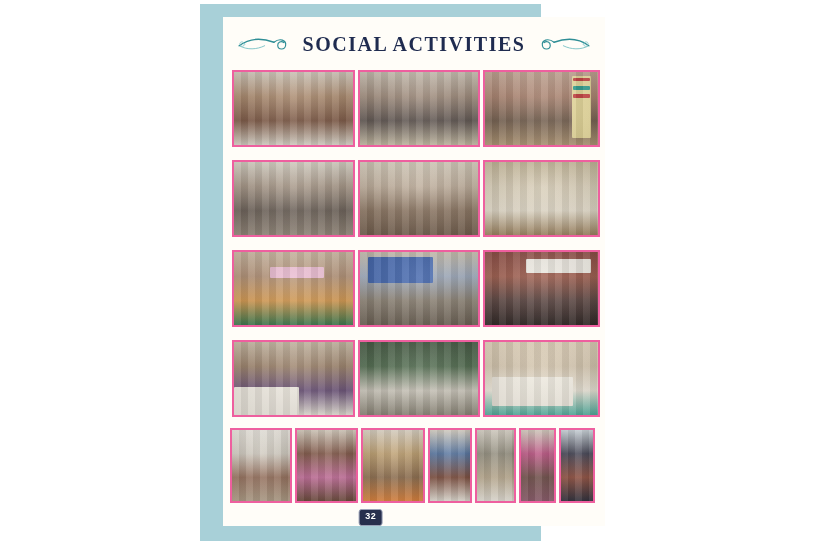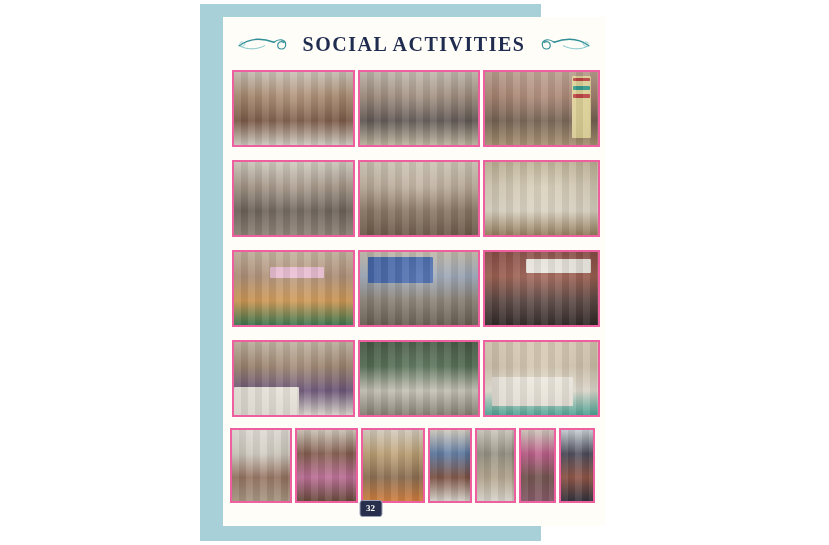--- a/index.html
+++ b/index.html
@@ -11,23 +11,23 @@
   .flourish{width:58px;height:26px;flex:0 0 auto;}
   .flourish.right{transform:scaleX(-1);}
   .grid{padding-left:9px;margin-top:9px;display:flex;flex-direction:column;gap:13px;}
   .photo-row{display:flex;gap:3px;}
   .strip{padding-left:7px;margin-top:11px;display:flex;gap:3px;}
   .photo{position:relative;box-sizing:border-box;border:2px solid var(--c-photo_border,#ee5f9f);overflow:hidden;flex:0 0 auto;}
   .photo::after{content:"";position:absolute;inset:0;pointer-events:none;
     background:repeating-linear-gradient(90deg,rgba(255,255,255,.07) 0 7px,rgba(0,0,0,.06) 7px 14px),
                radial-gradient(ellipse at 50% 35%,rgba(255,255,255,.14),rgba(0,0,0,.10));}
   .ovl{position:absolute;border-radius:1px;}
-  .badge{position:absolute;left:50%;bottom:24px;transform:translateX(-50%);
+  .badge{position:absolute;left:50%;bottom:15px;transform:translateX(-50%);
     background:var(--c-badge_bg,#272f4d);color:var(--c-badge_text,#ffffff);
-    font-family:Liberation Serif, serif;font-weight:700;font-size:9px;line-height:1;
+    font-family:Liberation Mono, monospace;font-weight:700;font-size:9px;line-height:1;
     padding:3px 6px;border-radius:3px;border:1px solid #9aa2b8;}
 </style>
 </head>
 <body>
 
 <div class="canvas">
   <div class="page">
     <div class="inner">
 
       <div class="title-row">

